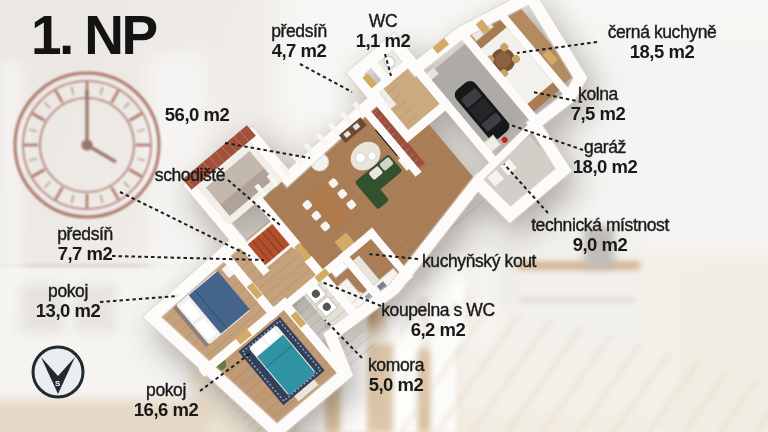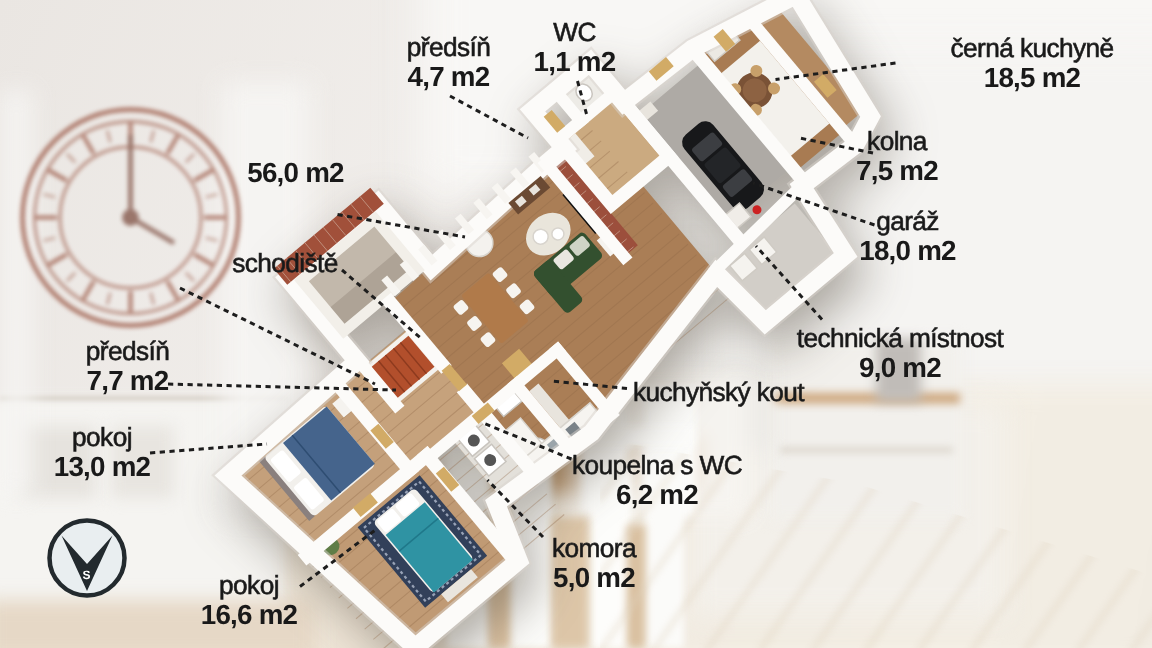--- a/index.html
+++ b/index.html
@@ -408,32 +408,34 @@
         <line x1="418" y1="259" x2="368" y2="254"></line>
       </g>
 
 <g>
 <circle cx="58" cy="372" r="25" fill="#e9eef0" stroke="#232a2e" stroke-width="3"></circle>
 <path d="M 41 357 L 58 376 L 75 357 L 58 394 Z" fill="#232a2e"></path>
 <text x="55" y="386" font-size="8" font-weight="bold" fill="#ffffff">S</text>
 </g>
 </svg>
 
+<div style="position:absolute;left:31px;top:3px;font-size:55px;font-weight:bold;
+ letter-spacing:-2.6px;color:#131313">1. NP</div>
 
 <div class="lab" style="left:299px;top:21px">
       <div class="ln">předsíň</div>
       <div class="la">4,7 m2</div>
     </div>
 
 <div class="lab" style="left:383px;top:11px">
       <div class="ln">WC</div>
       <div class="la">1,1 m2</div>
     </div>
 
-<div class="lab" style="left:688px;top:22px">
+<div class="lab" style="left:662px;top:22px">
       <div class="ln">černá kuchyně</div>
       <div class="la">18,5 m2</div>
     </div>
 
 <div class="lab" style="left:598px;top:84px">
       <div class="ln">kolna</div>
       <div class="la">7,5 m2</div>
     </div>
 
 <div class="lab" style="left:605px;top:137px">

